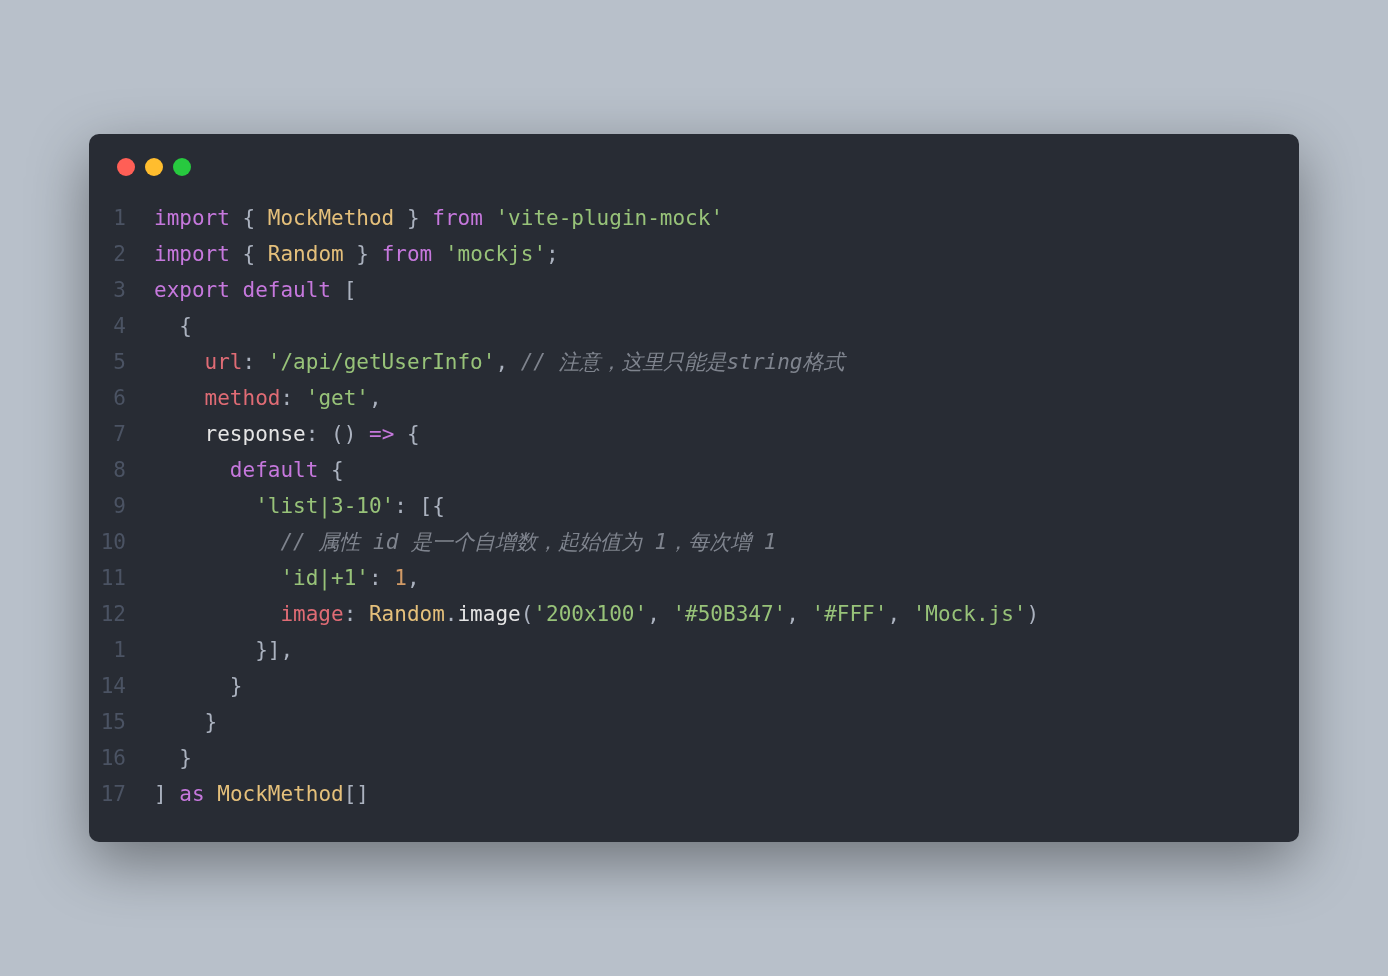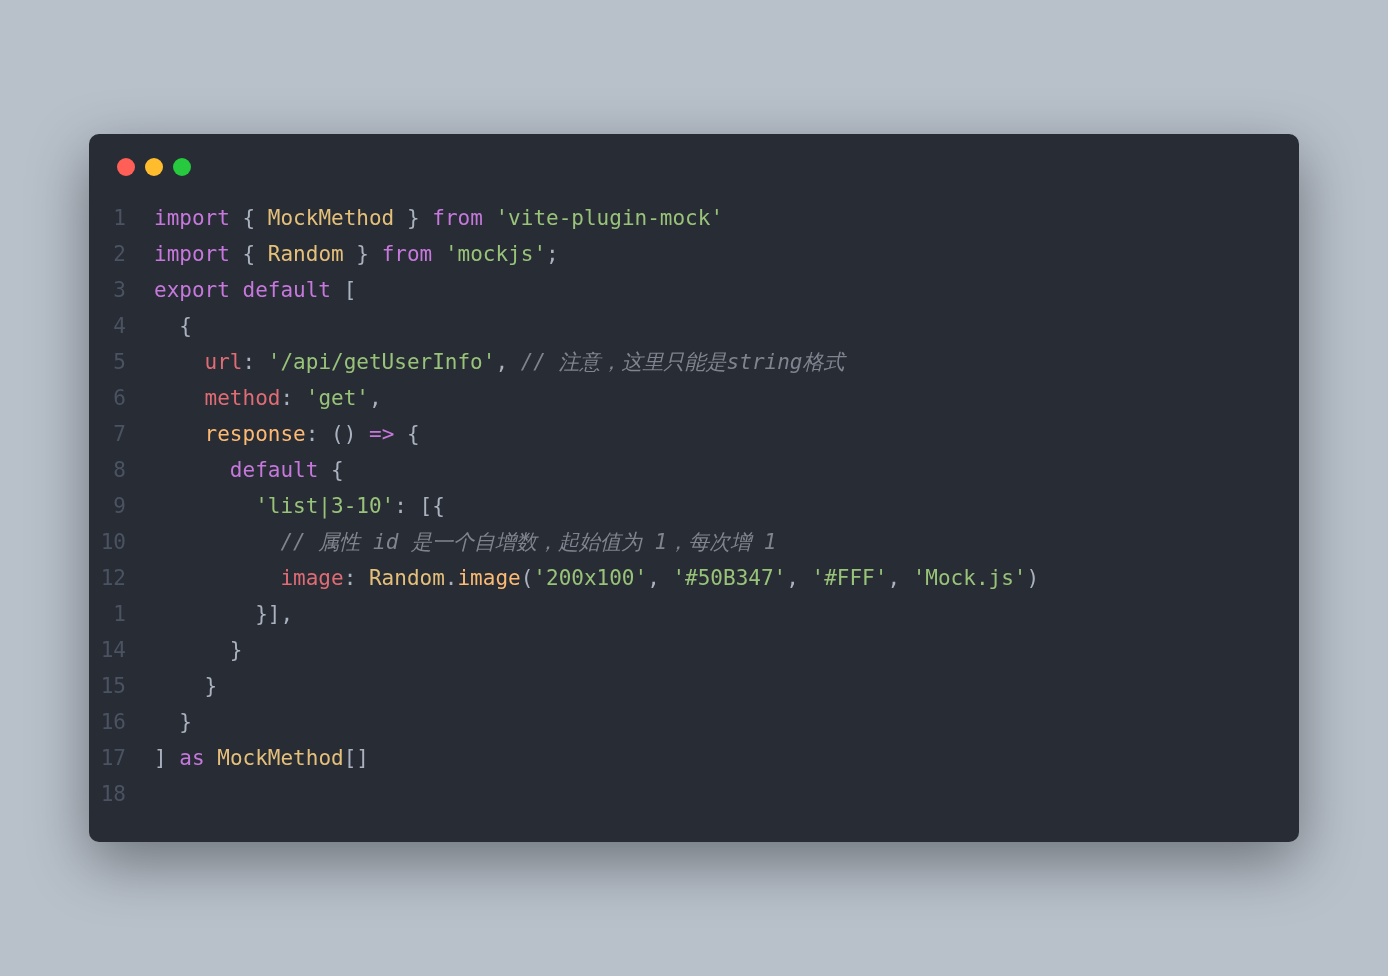--- a/index.html
+++ b/index.html
@@ -50,21 +50,21 @@
       color: #4b5363;
       padding-right: 28px;
       user-select: none;
       flex-shrink: 0;
     }
     .line-content {
       color: #abb2bf;
     }
     .kw { color: #c678dd; }
     .cls { color: #e5c07b; }
-    .fn { color: #fdba74; }
+    .fn { color: #e5e5e5; }
     .str { color: #98c379; }
     .prop { color: #e06c75; }
     .num { color: #d19a66; }
     .cmt { color: #7f848e; font-style: italic; }
     .punc { color: #abb2bf; }
   </style>
 </head>
 <body>
 
 <div class="window">
@@ -77,21 +77,21 @@
       <div class="code-line"><span class="line-number">1</span><span class="line-content"><span class="kw">import</span><span class="punc"> </span><span class="punc">{</span><span class="punc"> </span><span class="cls">MockMethod</span><span class="punc"> </span><span class="punc">}</span><span class="punc"> </span><span class="kw">from</span><span class="punc"> </span><span class="str">'vite-plugin-mock'</span></span></div>
       <div class="code-line"><span class="line-number">2</span><span class="line-content"><span class="kw">import</span><span class="punc"> </span><span class="punc">{</span><span class="punc"> </span><span class="cls">Random</span><span class="punc"> </span><span class="punc">}</span><span class="punc"> </span><span class="kw">from</span><span class="punc"> </span><span class="str">'mockjs'</span><span class="punc">;</span></span></div>
       <div class="code-line"><span class="line-number">3</span><span class="line-content"><span class="kw">export</span><span class="punc"> </span><span class="kw">default</span><span class="punc"> [</span></span></div>
       <div class="code-line"><span class="line-number">4</span><span class="line-content"><span class="punc">  {</span></span></div>
       <div class="code-line"><span class="line-number">5</span><span class="line-content"><span class="punc">    </span><span class="prop">url</span><span class="punc">: </span><span class="str">'/api/getUserInfo'</span><span class="punc">, </span><span class="cmt">// 注意，这里只能是string格式</span></span></div>
       <div class="code-line"><span class="line-number">6</span><span class="line-content"><span class="punc">    </span><span class="prop">method</span><span class="punc">: </span><span class="str">'get'</span><span class="punc">,</span></span></div>
       <div class="code-line"><span class="line-number">7</span><span class="line-content"><span class="punc">    </span><span class="fn">response</span><span class="punc">: </span><span class="punc">()</span><span class="punc"> </span><span class="kw">=&gt;</span><span class="punc"> {</span></span></div>
       <div class="code-line"><span class="line-number">8</span><span class="line-content"><span class="punc">      </span><span class="kw">default</span><span class="punc"> {</span></span></div>
       <div class="code-line"><span class="line-number">9</span><span class="line-content"><span class="punc">        </span><span class="str">'list|3-10'</span><span class="punc">: [{</span></span></div>
       <div class="code-line"><span class="line-number">10</span><span class="line-content"><span class="punc">          </span><span class="cmt">// 属性 id 是一个自增数，起始值为 1，每次增 1</span></span></div>
+      <div class="code-line"><span class="line-number">11</span><span class="line-content"><span class="punc">          </span><span class="str">'id|+1'</span><span class="punc">: </span><span class="num">1</span><span class="punc">,</span></span></div>
       <div class="code-line"><span class="line-number">12</span><span class="line-content"><span class="punc">          </span><span class="prop">image</span><span class="punc">: </span><span class="cls">Random</span><span class="punc">.</span><span class="fn">image</span><span class="punc">(</span><span class="str">'200x100'</span><span class="punc">, </span><span class="str">'#50B347'</span><span class="punc">, </span><span class="str">'#FFF'</span><span class="punc">, </span><span class="str">'Mock.js'</span><span class="punc">)</span></span></div>
       <div class="code-line"><span class="line-number">1</span><span class="line-content"><span class="punc">        }],</span></span></div>
       <div class="code-line"><span class="line-number">14</span><span class="line-content"><span class="punc">      }</span></span></div>
       <div class="code-line"><span class="line-number">15</span><span class="line-content"><span class="punc">    }</span></span></div>
       <div class="code-line"><span class="line-number">16</span><span class="line-content"><span class="punc">  }</span></span></div>
       <div class="code-line"><span class="line-number">17</span><span class="line-content"><span class="punc">] </span><span class="kw">as</span><span class="punc"> </span><span class="cls">MockMethod</span><span class="punc">[]</span></span></div>
-      <div class="code-line"><span class="line-number">18</span><span class="line-content"></span></div>
     </div>
 </div>
 
 </body></html>

